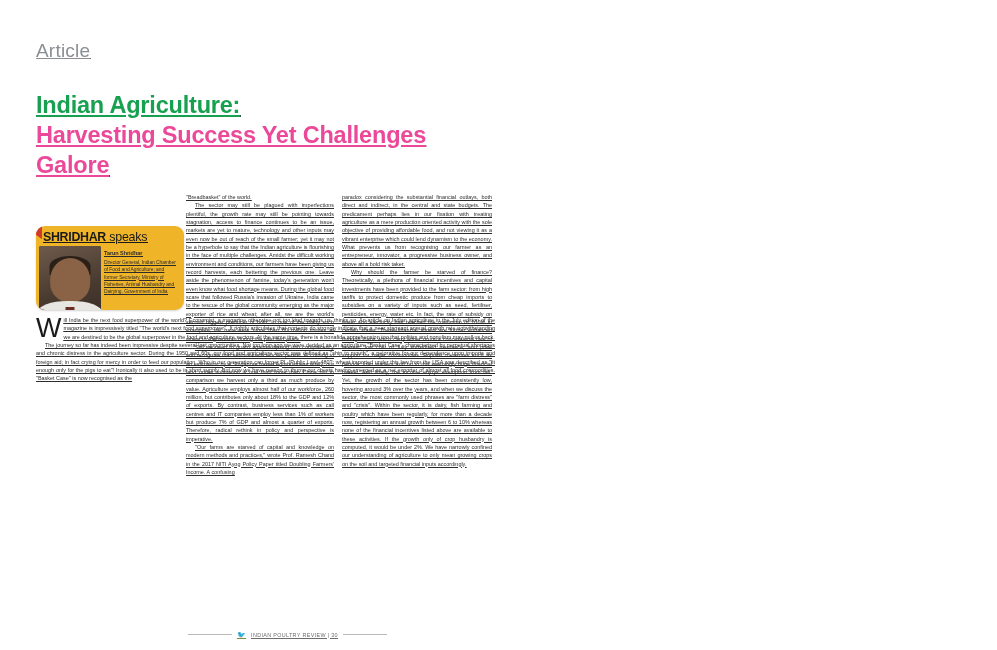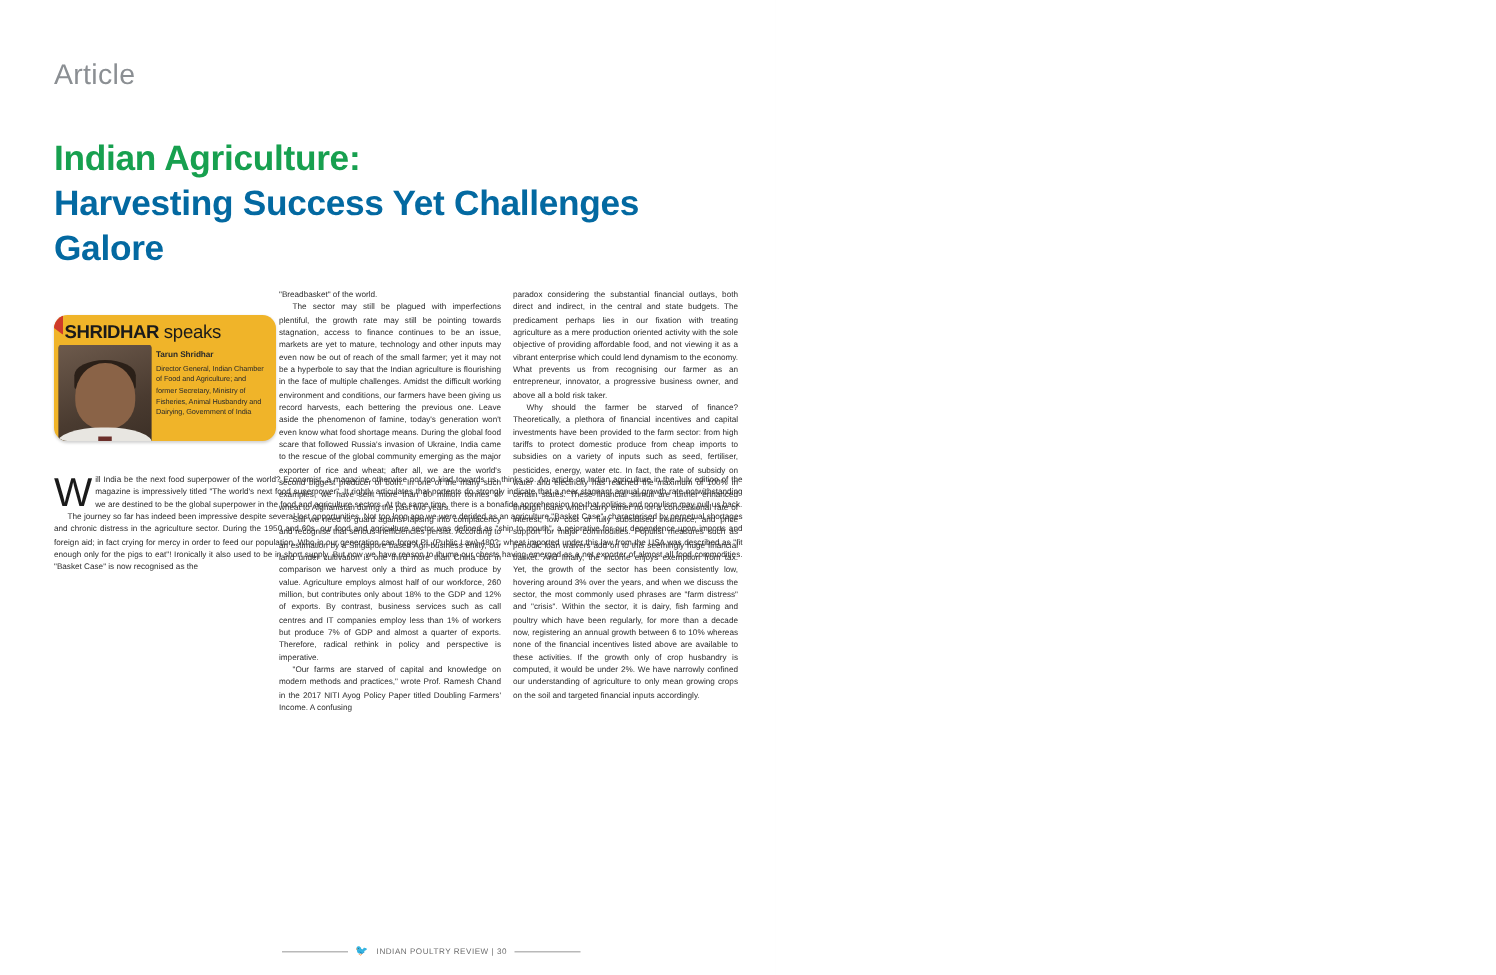--- a/index.html
+++ b/index.html
@@ -1,15 +1,15 @@
 <!DOCTYPE html>
 <html><head>
 <meta charset="utf-8">
 <style>
-  * { box-sizing: border-box; margin: 0; padding: 0; }
+  * { box-sizing: border-box; margin: 0; padding: 0; text-decoration: underline; }
   html, body {
     width: 997px; height: 650px;
     background: #ffffff;
     font-family: "Liberation Sans", sans-serif;
     overflow: hidden;
   }
   .spread { position: relative; width: 997px; height: 650px; display: flex; background:#fff; }
   .page { position: relative; height: 650px; background: #fff; }
   .page-left  { width: 517px; padding: 0 22px 0 36px; }
   .page-right { width: 480px; padding: 0 36px 0 10px; }
@@ -24,27 +24,27 @@
   .kicker {
     font-size: 19px; color: #8b8f93; font-weight: 400;
     letter-spacing: 0.2px; padding-top: 40px;
   }
   .headline { margin-top: 28px; line-height: 1.28; }
   .headline .l1 {
     display:block; font-size: 23.5px; font-weight: 700; color: #17a04f;
     letter-spacing: -0.2px;
   }
   .headline .l2 {
-    display:block; font-size: 23.5px; font-weight: 700; color: #0369a1;
+    display:block; font-size: 23.5px; font-weight: 700; color: #ec4899;
     letter-spacing: -0.2px;
   }
 
   
   .author-box {
-    position: relative; margin-top: 30px;
+    position: relative; margin-top: 46px;
     width: 148px; height: 84px;
     background: #f0b429;
     border-radius: 9px;
     box-shadow: 0 1px 2px rgba(0,0,0,0.18);
     overflow: hidden;
   }
   .author-box::after{
     content:""; position:absolute; left:0; top:0; width:6px; height:13px;
     background:#cf3a2a; clip-path: polygon(0 0, 100% 0, 100% 100%, 0 65%);
   }

